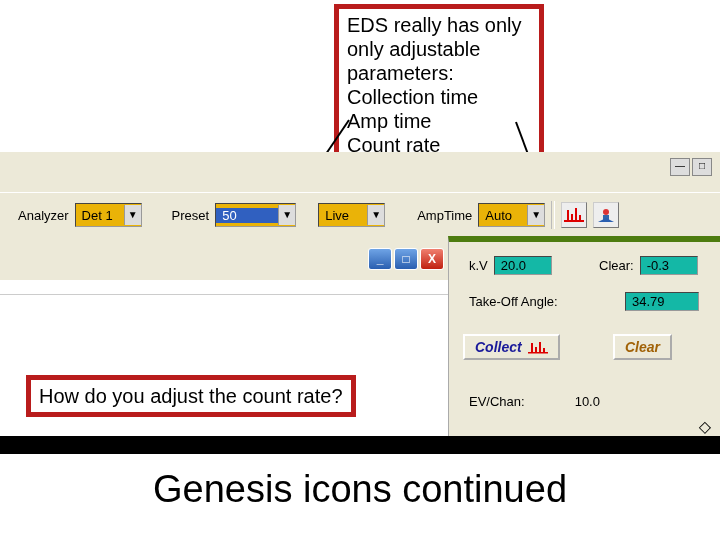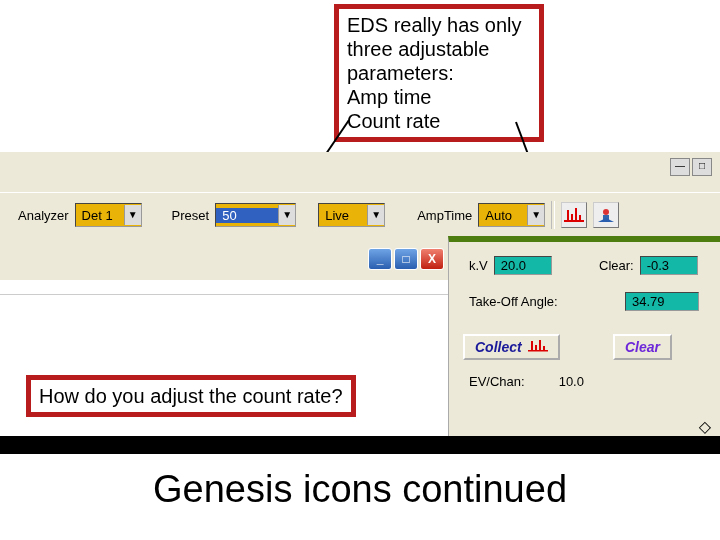--- a/index.html
+++ b/index.html
@@ -174,46 +174,47 @@
     border: 1px inset #999;
     min-width: 44px;
     padding: 1px 6px;
     font-size: 13px;
   }
   .btn3d {
     background: #ece9d8;
     border: 2px outset #fff;
     padding: 3px 10px;
     font-size: 14px;
-    display: inline-flex; align-items: flex-start; gap: 6px;
+    display: inline-flex; align-items: flex-end; gap: 6px;
   }
   .btn3d.collect { color: #1a1a9a; font-weight: bold; font-style: italic; }
-  .btn3d.clear   { color: #6d28d9; font-weight: bold; font-style: italic; }
+  .btn3d.clear   { color: #a16207; font-weight: bold; font-style: italic; }
   .mini-spec { width: 20px; height: 14px; }
   .diamond {
     position: absolute;
     right: 10px; bottom: 6px;
     font-size: 16px;
   }
   .black-strip {
     position: absolute;
     left: 0; top: 436px;
     width: 720px; height: 18px;
     background: #000;
   }
 </style>
 </head>
 <body>
 
 <div class="stage">
 
   <div class="callout callout-top">
     <div>EDS really has only</div>
-    <div>three adjustable</div>
+    <div>only adjustable</div>
     <div>parameters:</div>
+    <div>Collection time</div>
     <div>Amp time</div>
     <div>Count rate</div>
   </div>
 
   <svg class="arrow" style="left:0;top:0" width="720" height="540">
     <line x1="349" y1="120" x2="288" y2="210" stroke="#000" stroke-width="2"></line>
     <polygon points="288,210 296,198 284,200"></polygon>
     <line x1="516" y1="122" x2="548" y2="208" stroke="#000" stroke-width="2"></line>
     <polygon points="548,208 548,196 538,202"></polygon>
   </svg>
@@ -308,21 +309,21 @@
               <rect x="11" y="1" width="2" height="10" fill="#d00"></rect>
               <rect x="15" y="7" width="2" height="4" fill="#d00"></rect>
             </svg>
         </span>
       </div>
       <div class="rp-row" style="left:164px; top:92px;">
         <span class="btn3d clear">
           <span>Clear</span>
         </span>
       </div>
-      <div class="rp-row" style="left:20px; top:132px;">
+      <div class="rp-row" style="left:20px; top:152px;gap:16px;">
         <span class="rp-label">EV/Chan:</span>
         <span style="margin-left:28px">10.0</span>
       </div>
       <span class="diamond">◇</span>
     </div>
   </div>
 
   <div class="callout callout-q">
     <span>How do you adjust the count rate?</span>
   </div>

